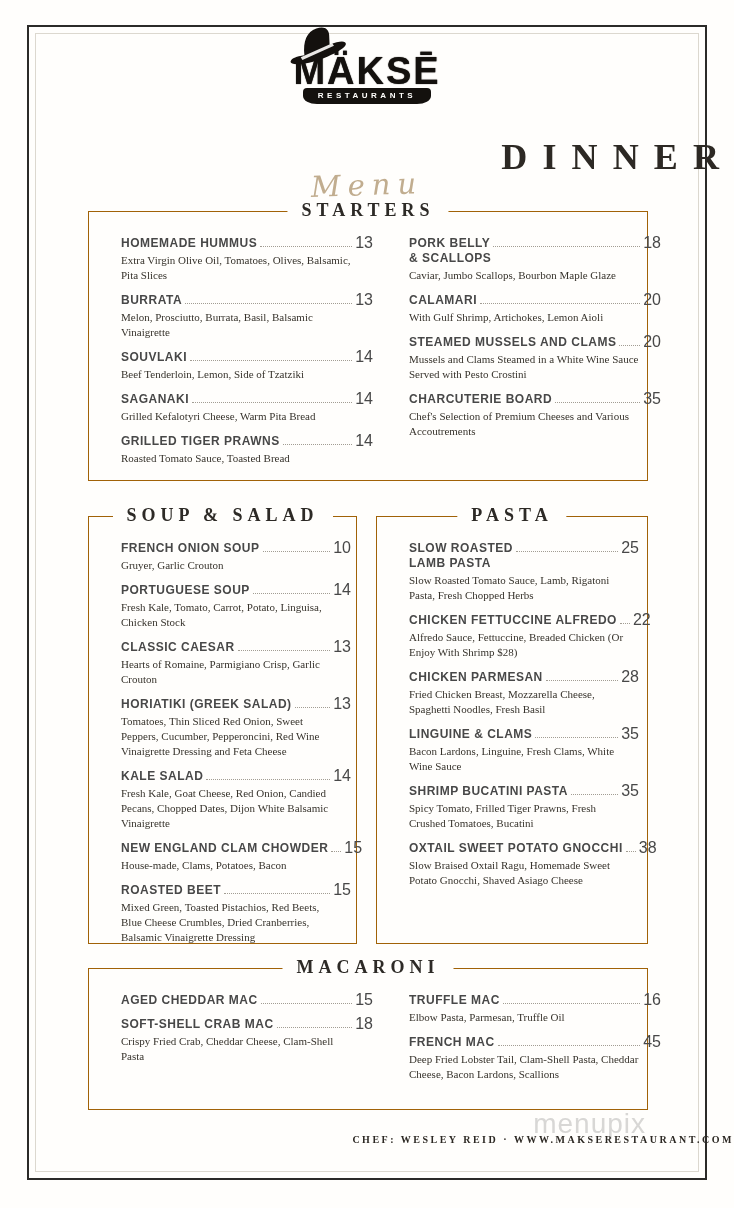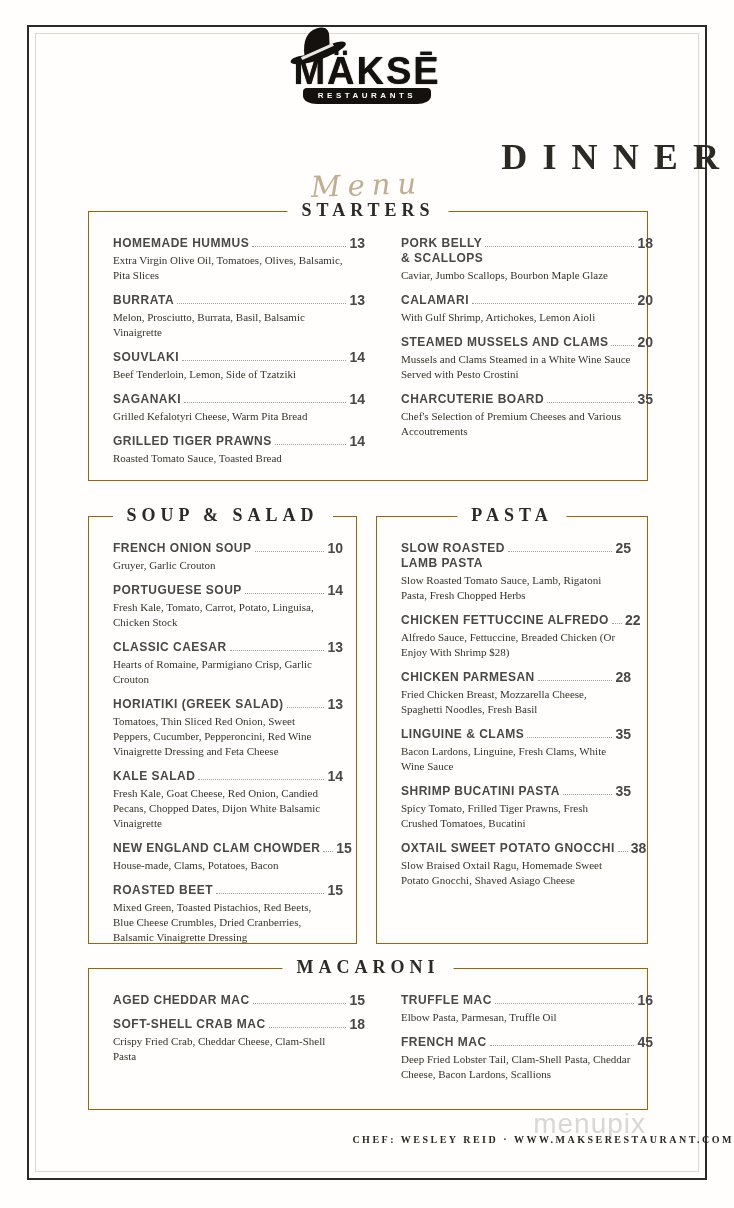--- a/index.html
+++ b/index.html
@@ -30,31 +30,31 @@
   .section{position:absolute;border:1px solid #a16207;background:transparent;}
   .sec-starters{left:88px;top:211px;width:558px;height:268px;}
   .sec-soup{left:88px;top:516px;width:267px;height:426px;}
   .sec-pasta{left:376px;top:516px;width:270px;height:426px;}
   .sec-macaroni{left:88px;top:968px;width:558px;height:140px;}
   .sec-title{position:absolute;top:-12px;left:50%;transform:translateX(-50%);
              background:#fffefc;padding:0 14px;white-space:nowrap;
              font-family:"Liberation Serif",serif;font-weight:700;font-size:18px;
              letter-spacing:5px;color:#2d2a26;}
   .cols{display:flex;padding:24px 10px 0 24px;}
-  .col{flex:0 0 auto;}
+  .col{flex:0 0 auto;margin-left:8px;}
   .sec-starters .col,.sec-macaroni .col{width:252px;}
   .sec-starters .col + .col,.sec-macaroni .col + .col{margin-left:36px;}
   .sec-soup .col,.sec-pasta .col{width:230px;}
   
   .menu-item{margin-bottom:10px;}
   .item-row{display:flex;align-items:flex-end;}
   .item-name{font-size:12px;font-weight:bold;letter-spacing:0.5px;color:#484848;
              white-space:nowrap;line-height:14px;}
   .item-leader{flex:1;border-bottom:1px dotted #a29d93;margin:0 3px 3px 3px;min-width:10px;}
-  .item-price{font-size:14px;font-weight:bold;color:#484848;line-height:14px;}
+  .item-price{font-size:16px;font-weight:normal;color:#484848;line-height:14px;}
   .item-name2{font-size:12px;font-weight:bold;letter-spacing:0.5px;color:#484848;
               line-height:14px;margin-top:1px;}
   .item-desc{font-family:"Liberation Serif",serif;font-size:11px;line-height:15px;
              color:#37332c;margin-top:3px;padding-right:14px;}
   
   .footer{position:absolute;top:1134px;left:0;width:100%;text-align:right;
           font-family:"Liberation Serif",serif;font-weight:bold;font-size:10px;
           letter-spacing:2.5px;color:#2c2823;}
   .watermark{position:absolute;top:1108px;right:88px;
              font-family:"Liberation Sans",sans-serif;font-weight:300;

